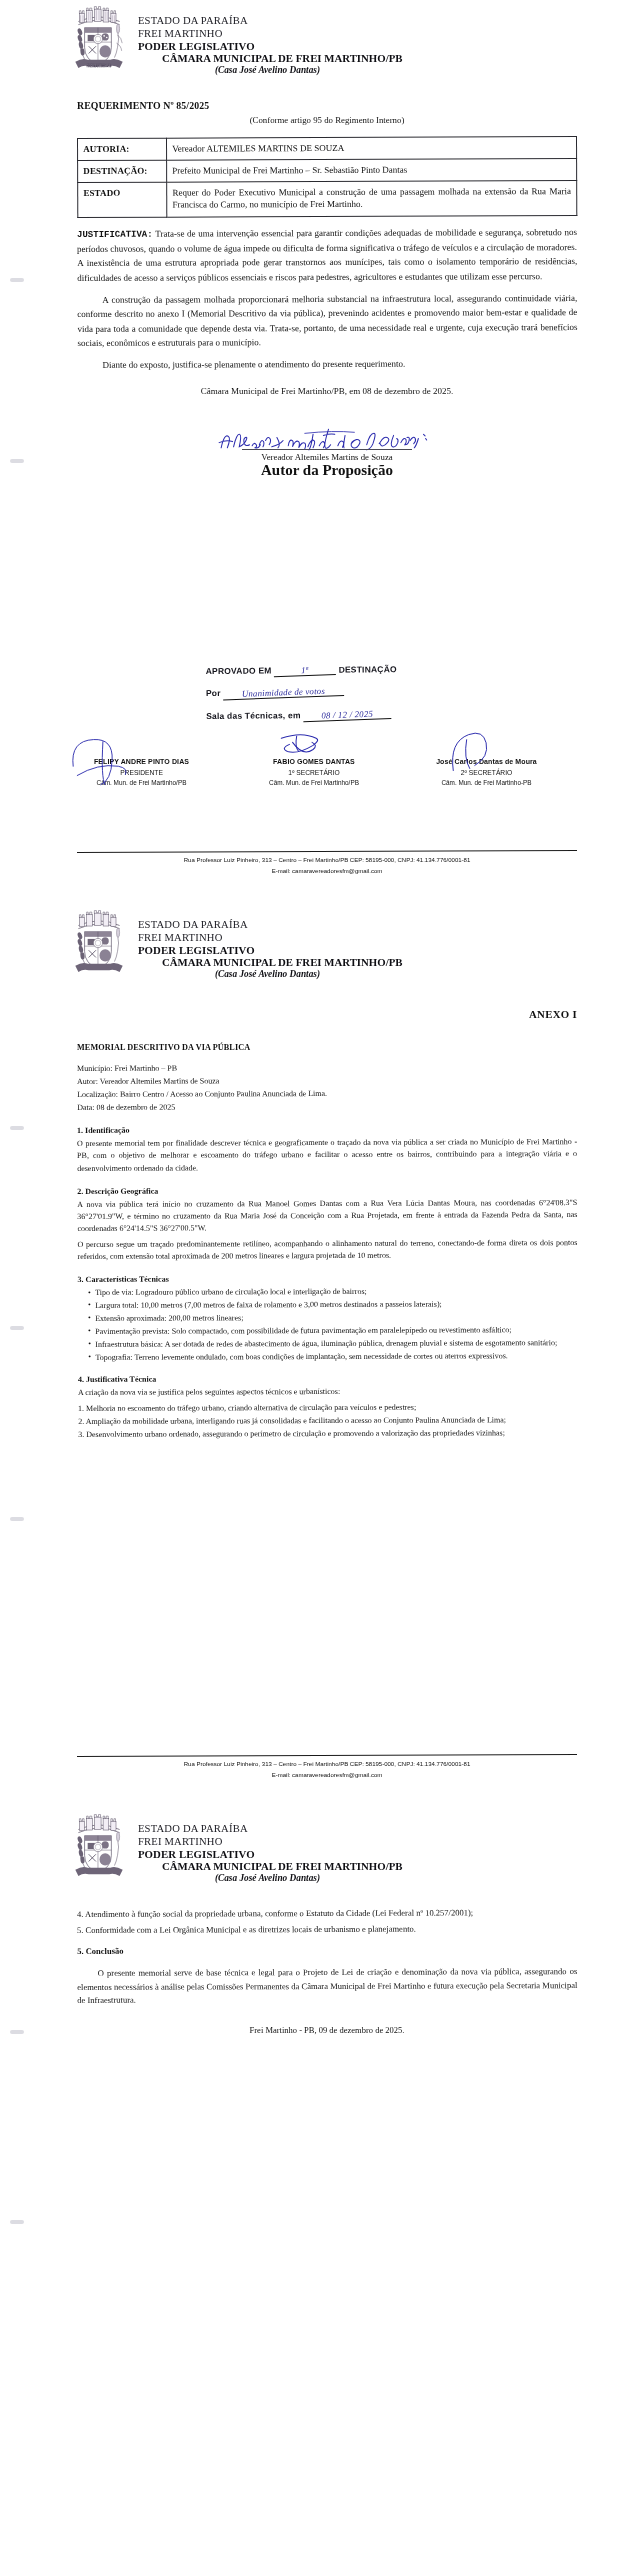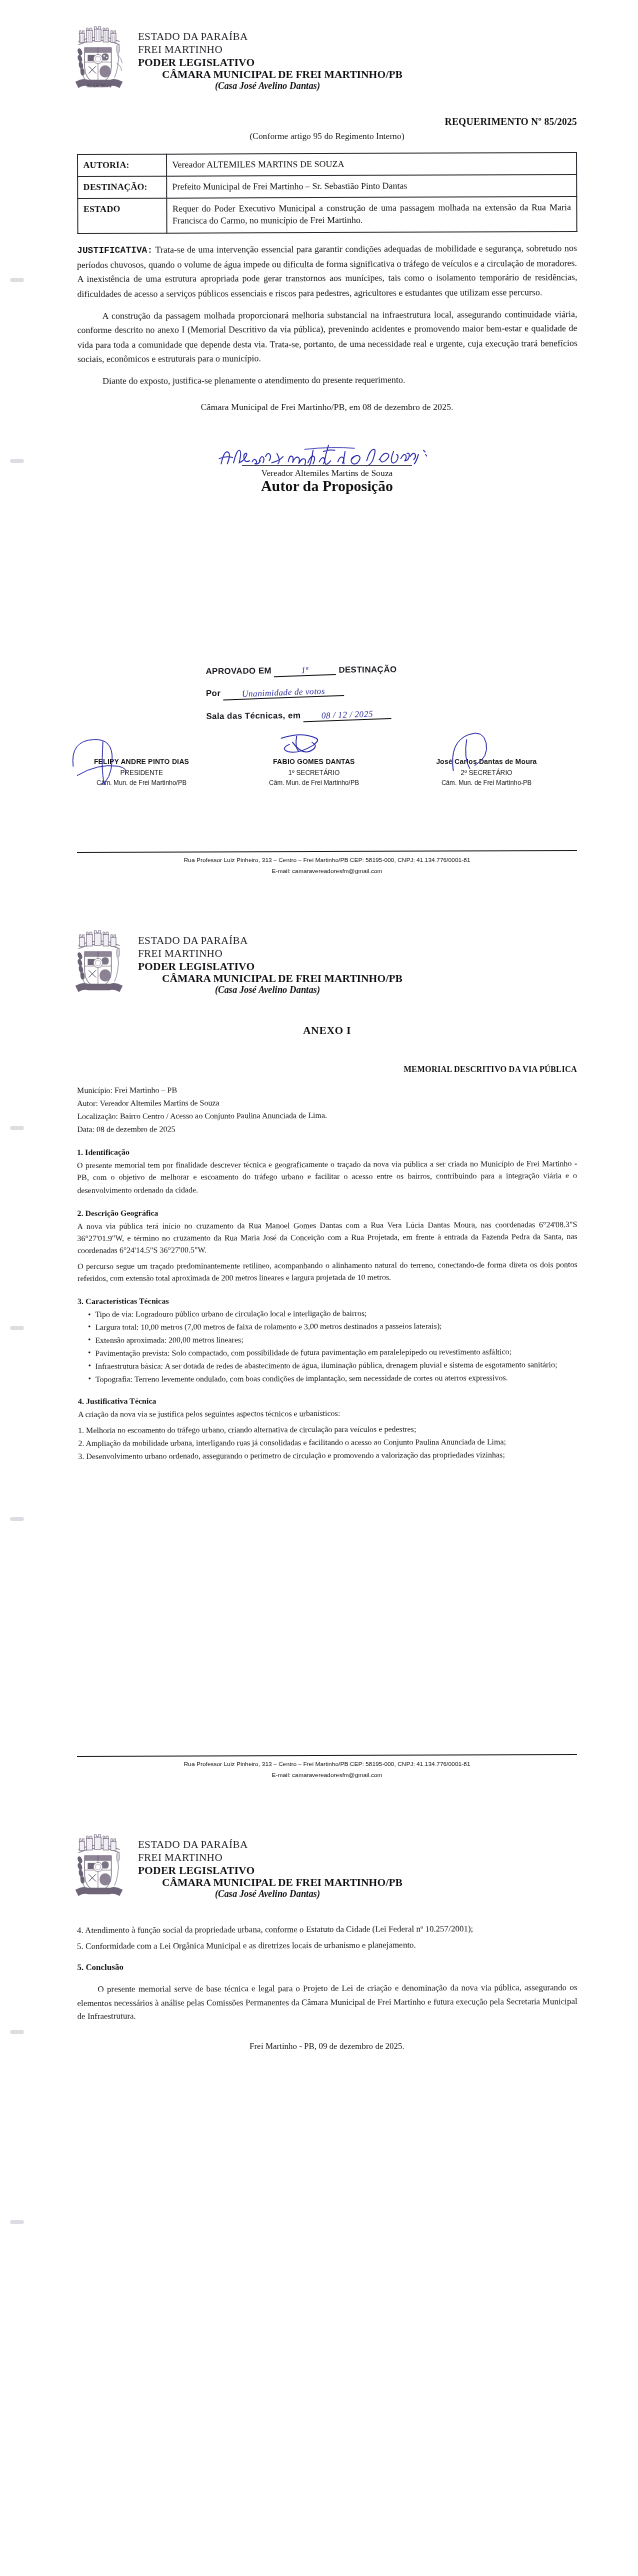--- a/index.html
+++ b/index.html
@@ -21,22 +21,22 @@
   .page-inner {
     position: absolute;
     left: 77px;
     right: 62px;
     top: 0;
   }
 
   
   .letterhead {
     display: flex;
-    align-items: flex-end;
-    padding-top: 18px;
+    align-items: flex-start;
+    padding-top: 2px;
   }
   .brasao {
     width: 62px;
     flex: 0 0 62px;
     margin-left: -9.3px;
     margin-top: 2.1px;
   }
   .brasao svg { display:block; width:62px; height:68px; }
   .lh-text {
     margin-left: 8.2px;
@@ -69,21 +69,21 @@
     font-size: 9.3px;
     font-weight: bold;
     font-style: italic;
     margin-left: 77px;
     color: #0f0f14;
     white-space: nowrap;
   }
 
   
   .doc-title {
-    text-align: right;
+    text-align: left;
     font-weight: bold;
     font-size: 9.8px;
     margin-top: 24px;
     letter-spacing: 0.1px;
   }
   .doc-sub {
     text-align: center;
     font-size: 8.8px;
     margin-top: 4.1px;
   }
@@ -217,31 +217,31 @@
     color: #101010;
   }
   .footer .rule {
     border-top: 0.7px solid #1a1a1a;
     margin-bottom: 2.6px;
     transform: rotate(-0.25deg);
   }
 
   
   .anexo-title {
-    text-align: center;
+    text-align: right;
     font-weight: bold;
     font-size: 10.8px;
     margin-top: 28px;
     letter-spacing: 0.3px;
   }
   .memorial-title {
-    text-align: right;
+    text-align: left;
     font-weight: bold;
     font-size: 8.2px;
-    margin-top: 29px;
+    margin-top: 23px;
     letter-spacing: 0.1px;
   }
   .meta {
     margin-top: 11.3px;
     font-size: 8px;
     line-height: 1.62;
   }
   .sec-h {
     font-weight: bold;
     font-size: 8px;

